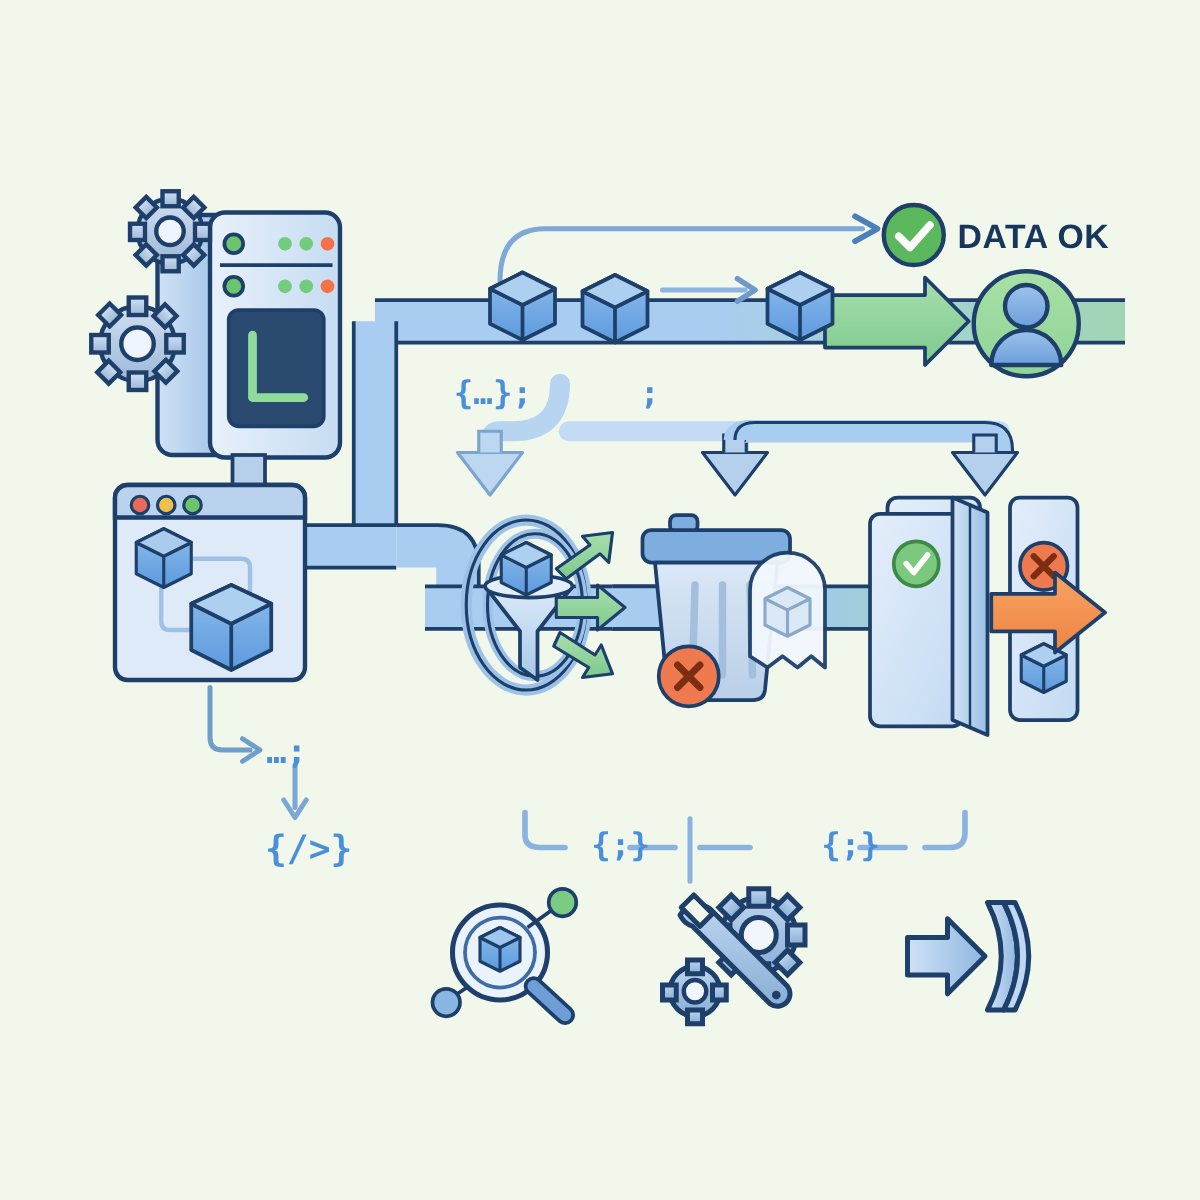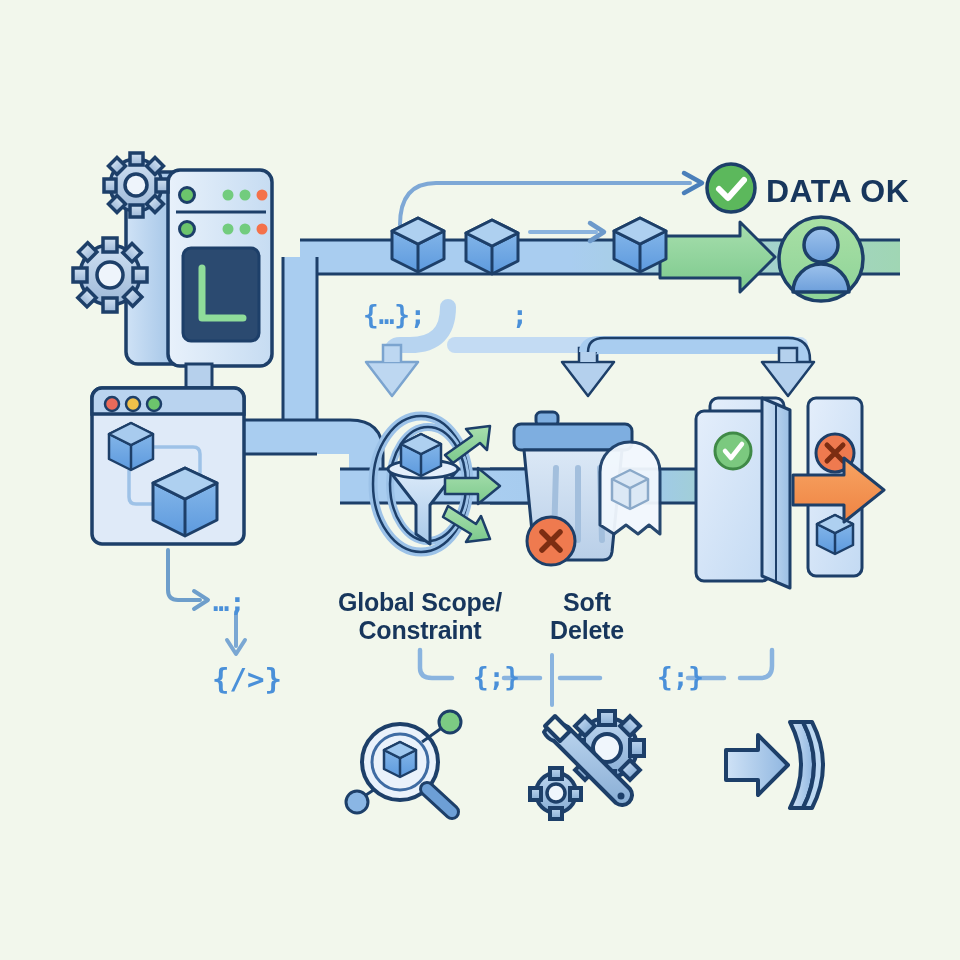--- a/index.html
+++ b/index.html
@@ -14,21 +14,21 @@
   .lbl{
     position:absolute;
     color:#17365c;
     font-weight:bold;
     text-align:center;
     line-height:1.12;
     letter-spacing:-0.2px;
     white-space:pre-line;
   }
   .lbl-stage{font-size:25px;}
-  .lbl-dataok{font-size:32px;letter-spacing:0.5px;}
+  .lbl-dataok{font-size:27px;letter-spacing:0.5px;}
   .code{
     position:absolute;
     color:#4a90d9;
     font-family:"DejaVu Sans Mono", monospace;
     font-weight:bold;
   }
 </style>
 </head>
 <body>
 
@@ -396,25 +396,21 @@
 
   <g>
     <path d="M726 750 L758 750 L758 735 L788 765 L758 795 L758 780 L726 780 Z" fill="url(#gShield)" stroke="#1d3f69" stroke-width="4" stroke-linejoin="round"></path>
     <path d="M790 722 Q812 765 790 808 L803 808 Q825 765 803 722 Z" fill="url(#gShield)" stroke="#1d3f69" stroke-width="4" stroke-linejoin="round"></path>
     <path d="M803 722 Q825 765 803 808 L812 808 Q834 765 812 722 Z" fill="#bcd8f2" stroke="#1d3f69" stroke-width="4" stroke-linejoin="round"></path>
   </g>
 </svg>
 
 <div class="lbl lbl-dataok" style="left:766px; top:174px;">DATA OK</div>
 
-<div class="lbl lbl-stage" style="left:330px; top:588px; width:180px;">Global Scope/
-Constraint</div>
-
-<div class="lbl lbl-stage" style="left:530px; top:588px; width:114px;">Soft
-Delete</div>
+
 
 
 <div class="code" style="left:363px; top:300px; font-size:26px;">{…};</div>
 
 <div class="code" style="left:512px; top:300px; font-size:26px;">;</div>
 
 <div class="code" style="left:213px; top:586px; font-size:27px;">…;</div>
 
 <div class="code" style="left:212px; top:662px; font-size:29px;">{/&gt;}</div>
 

